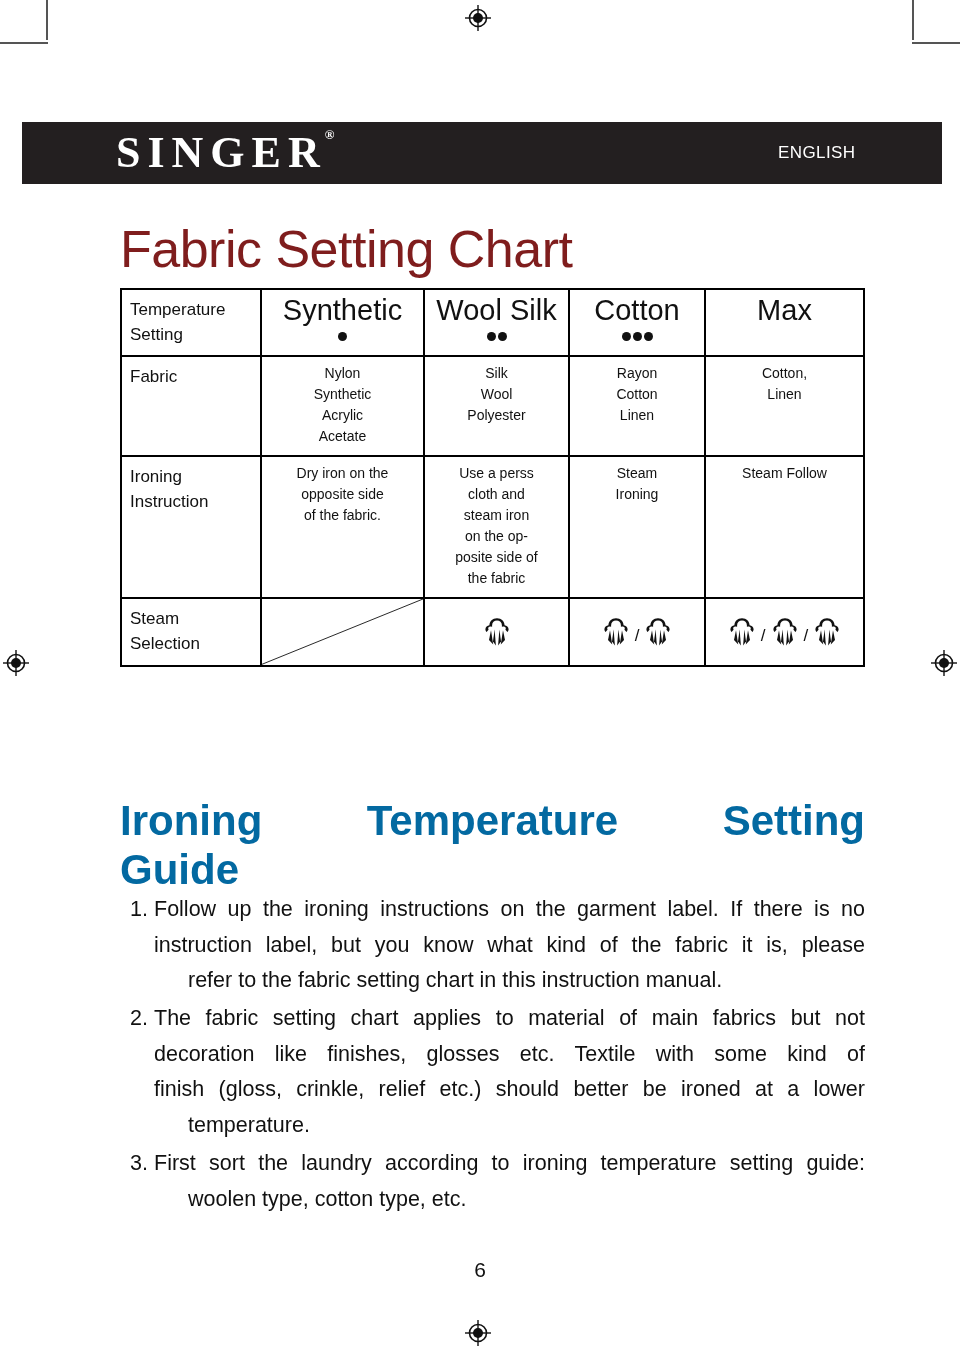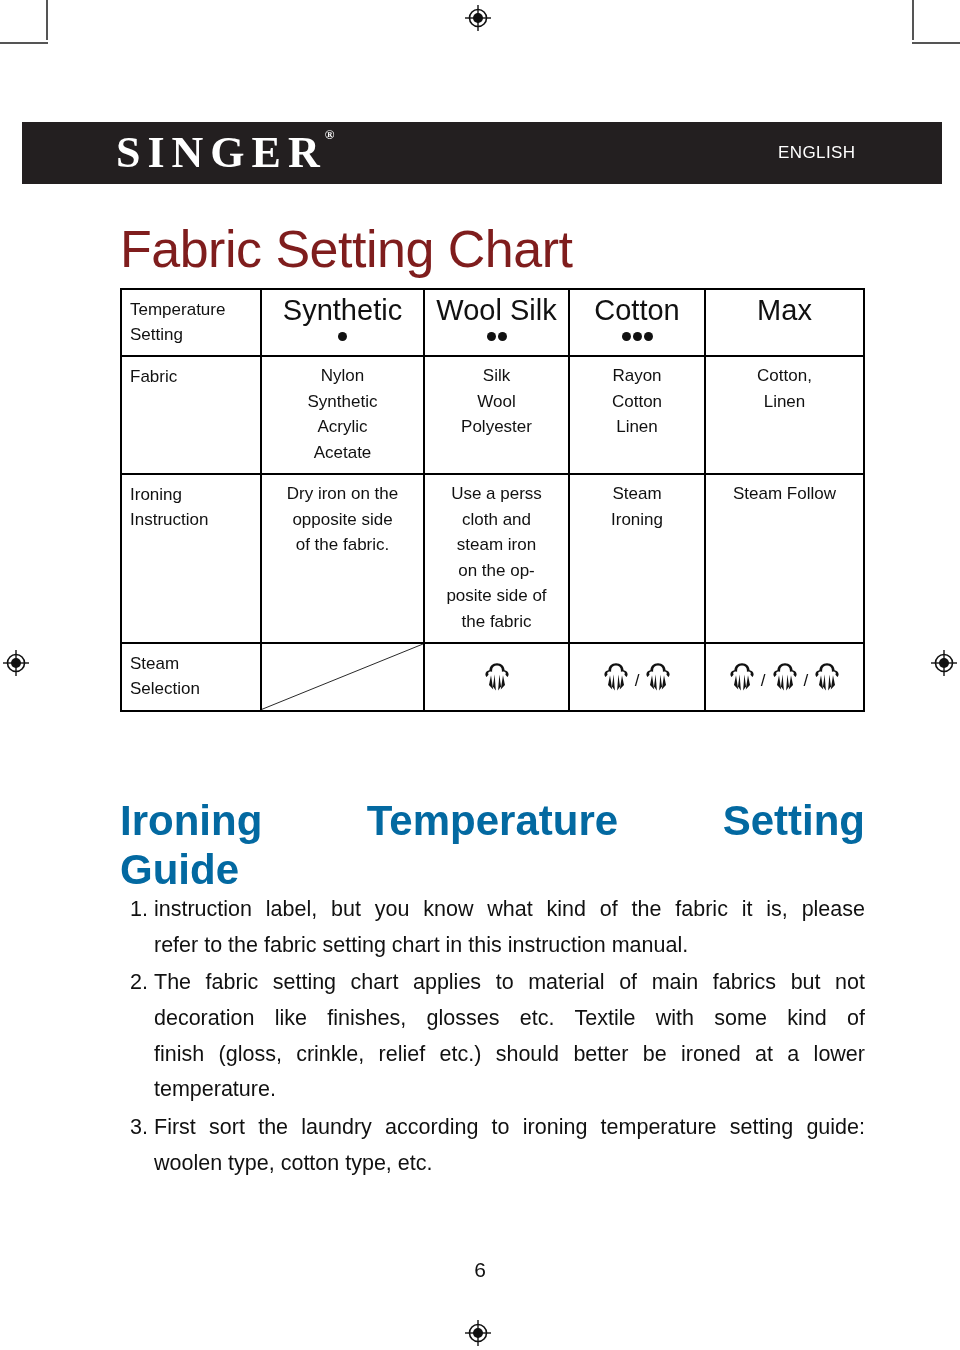--- a/index.html
+++ b/index.html
@@ -131,21 +131,21 @@
     display: inline-block;
     width: 9px;
     height: 9px;
     border-radius: 50%;
     background: #111;
     margin: 0 1px;
     vertical-align: middle;
   }
   .body-cell {
     text-align: center;
-    font-size: 17px;
+    font-size: 14px;
     line-height: 1.5;
     padding: 6px 6px 8px 6px !important;
   }
   .cell-lines span { display: block; }
 
   .steam-row td { height: 48px; }
   .steam-cell {
     text-align: center;
     vertical-align: middle !important;
     padding: 2px !important;
@@ -215,21 +215,21 @@
   }
   .guide-text {
     flex: 1 1 auto;
     text-align: justify;
   }
   .guide-text .jline {
     display: block;
     text-align: justify;
     text-align-last: justify;
   }
-  .guide-text .jline.last { text-align-last: left; }
+  .guide-text .jline.last { text-align-last: left; margin-left: 34px; }
 
   
   .page-number {
     position: absolute;
     left: 0;
     top: 1258px;
     width: 960px;
     text-align: center;
     font-size: 21px;
     color: #111;
@@ -454,20 +454,21 @@
 
 <h2 class="guide-heading">
   <span class="jline">Ironing  Temperature  Setting</span>
   <span class="jline last">Guide</span>
 </h2>
 
 <ol class="guide-list" style="list-style:none;margin:0;padding:0;">
     <li class="guide-item">
       <span class="guide-num">1.</span>
       <span class="guide-text">
+        <span class="jline">Follow up the ironing instructions on the garment label. If there is no</span>
         <span class="jline">instruction label, but you know what kind of the fabric it is, please</span>
         <span class="jline last">refer to the fabric setting chart in this instruction manual.</span>
       </span>
     </li>
     <li class="guide-item">
       <span class="guide-num">2.</span>
       <span class="guide-text">
         <span class="jline">The fabric setting chart applies to material of main fabrics but not</span>
         <span class="jline">decoration like finishes, glosses etc. Textile with some kind of</span>
         <span class="jline">finish (gloss, crinkle, relief etc.) should better be ironed at a lower</span>

